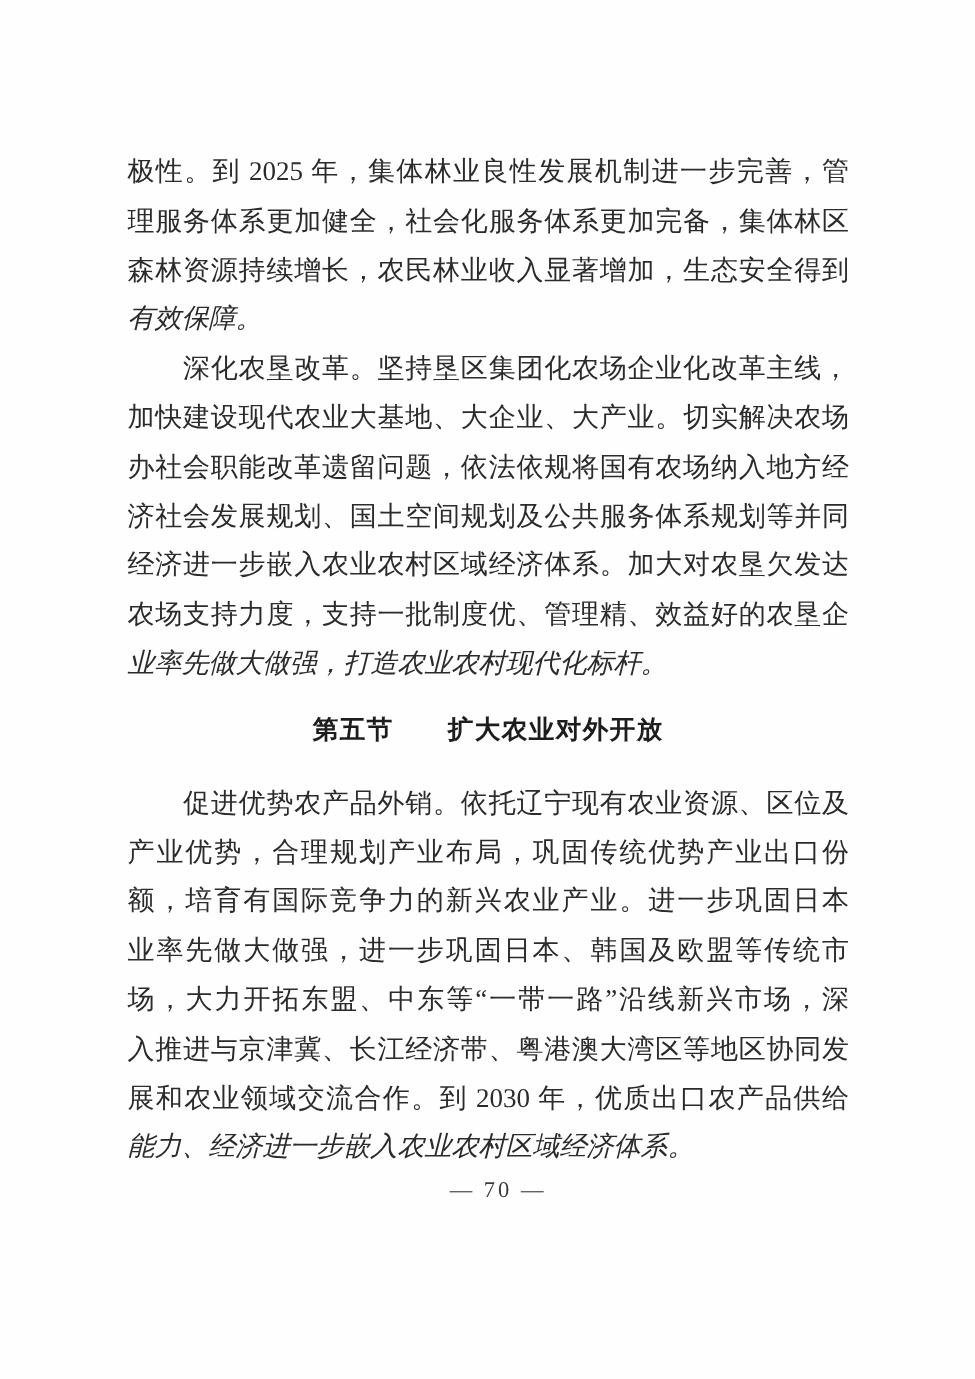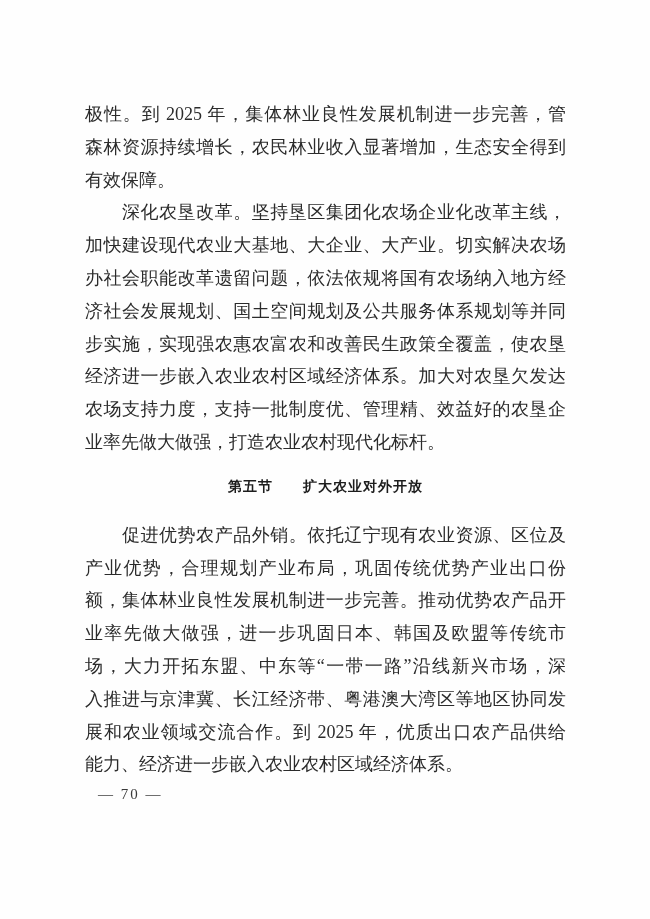--- a/index.html
+++ b/index.html
@@ -25,71 +25,72 @@
   .line {
     font-size: 18px;
     line-height: 32.8px;
     text-align: justify;
     text-align-last: justify;
     white-space: normal;
   }
   .line.last {
     text-align: center;
     text-align-last: left;
+    font-style: italic;
   }
   .heading {
     font-family: "Liberation Sans", "DejaVu Sans", sans-serif;
     font-weight: bold;
-    font-size: 14px;
+    font-size: 17px;
     line-height: 33px;
     text-align: center;
     letter-spacing: 1px;
     color: #1d1d1d;
     margin: 11px 0 16px 0;
   }
   .footer {
     font-size: 15px;
     line-height: 27px;
     margin-top: 0;
     padding-left: 13px;
     letter-spacing: 2px;
     color: #3a3a3a;
-    text-align: left;
+    text-align: center;
   }
 </style>
 </head>
 <body>
 
 <div class="page">
 
   <div class="para">
     <div class="line">极性。到 2025 年，集体林业良性发展机制进一步完善，管</div>
+    <div class="line">理服务体系更加健全，社会化服务体系更加完备，集体林区</div>
     <div class="line">森林资源持续增长，农民林业收入显著增加，生态安全得到</div>
     <div class="line last">有效保障。</div>
   </div>
 
   <div class="para">
     <div class="line">　　深化农垦改革。坚持垦区集团化农场企业化改革主线，</div>
     <div class="line">加快建设现代农业大基地、大企业、大产业。切实解决农场</div>
     <div class="line">办社会职能改革遗留问题，依法依规将国有农场纳入地方经</div>
     <div class="line">济社会发展规划、国土空间规划及公共服务体系规划等并同</div>
-    <div class="line">步实施，实现强农惠农富农和改善民生政策全覆盖，使农垦</div>
     <div class="line">经济进一步嵌入农业农村区域经济体系。加大对农垦欠发达</div>
     <div class="line">农场支持力度，支持一批制度优、管理精、效益好的农垦企</div>
     <div class="line last">业率先做大做强，打造农业农村现代化标杆。</div>
   </div>
 
   <h2 class="heading">第五节　　扩大农业对外开放</h2>
 
   <div class="para">
     <div class="line">　　促进优势农产品外销。依托辽宁现有农业资源、区位及</div>
     <div class="line">产业优势，合理规划产业布局，巩固传统优势产业出口份</div>
-    <div class="line">额，集体林业良性发展机制进一步完善。推动优势农产品开</div>
+    <div class="line">额，培育有国际竞争力的新兴农业产业。进一步巩固日本</div>
     <div class="line">业率先做大做强，进一步巩固日本、韩国及欧盟等传统市</div>
     <div class="line">场，大力开拓东盟、中东等“一带一路”沿线新兴市场，深</div>
     <div class="line">入推进与京津冀、长江经济带、粤港澳大湾区等地区协同发</div>
-    <div class="line">展和农业领域交流合作。到 2025 年，优质出口农产品供给</div>
+    <div class="line">展和农业领域交流合作。到 2030 年，优质出口农产品供给</div>
     <div class="line last">能力、经济进一步嵌入农业农村区域经济体系。</div>
   </div>
 
   <div class="footer">— 70 —</div>
 
 </div>
 
 </body></html>

